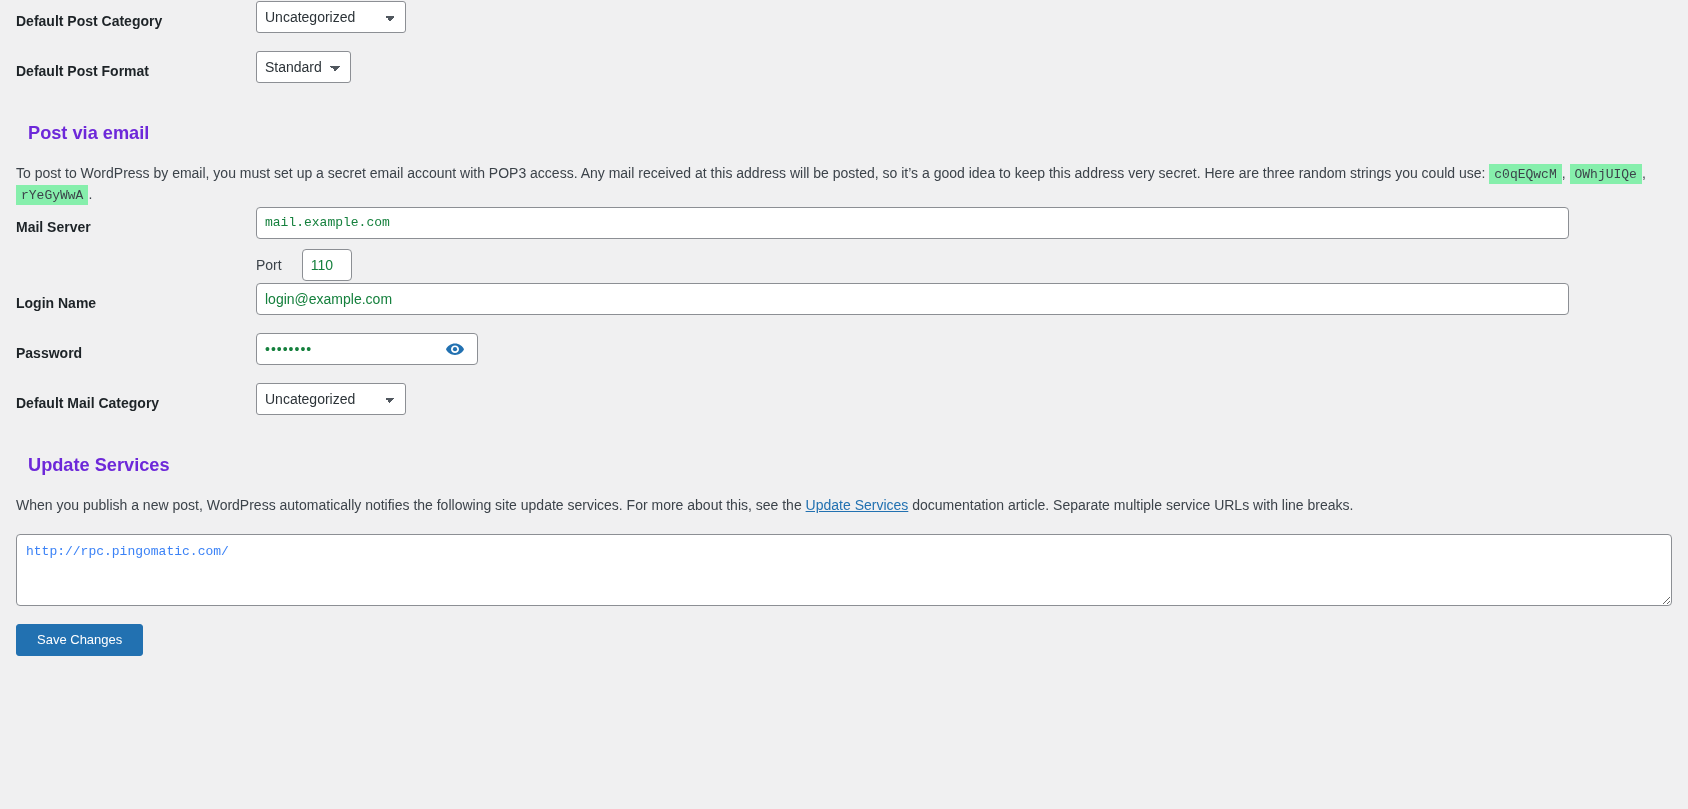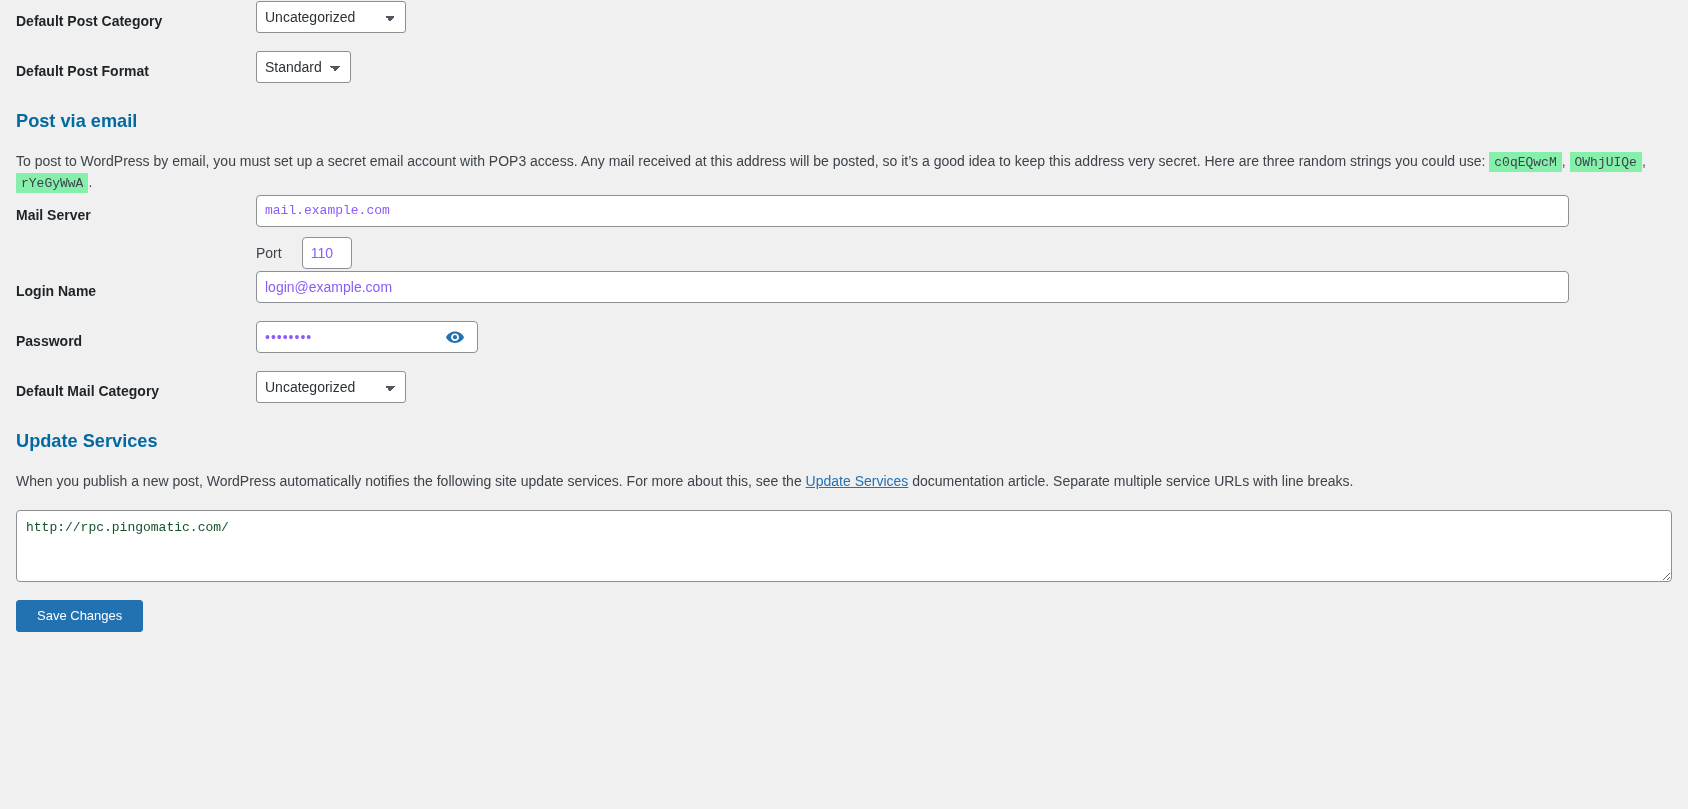--- a/index.html
+++ b/index.html
@@ -59,22 +59,22 @@
     background-position: calc(100% - 15px) 14px, calc(100% - 10px) 14px;
     background-size: 5px 5px, 5px 5px;
     background-repeat: no-repeat;
     cursor: pointer;
   }
   select.wide { min-width: 150px; }
   select.narrow { min-width: 0; }
   h2.section-title {
     font-size: 1.3em;
     font-weight: 600;
-    color: #0369a1;
-    margin: 0;
+    color: #6d28d9;
+    margin: 12px;
     padding: 9px 0 4px 0;
     line-height: 1.4;
   }
   p.desc {
     font-size: 14px;
     line-height: 1.5;
     margin: 12px 0 0 0;
     color: #3c434a;
     max-width: 1660px;
   }
@@ -82,21 +82,21 @@
     font-family: "Liberation Mono", monospace;
     background: #86efac;
     padding: 3px 5px 2px;
     font-size: 13px;
     border-radius: 0;
     color: #3c434a;
   }
   input[type="text"], input[type="password"] {
     font-family: "Liberation Sans", sans-serif;
     font-size: 14px;
-    color: #8b5cf6;
+    color: #15803d;
     background: #fff;
     border: 1px solid #8c8f94;
     border-radius: 4px;
     padding: 0 8px;
     height: 32px;
     line-height: 2;
     box-shadow: 0 0 0 transparent;
   }
   input.regular-text { width: 1313px; }
   input.code-font {
@@ -142,21 +142,21 @@
     padding: 0;
   }
   .pw-toggle svg { display: block; }
   a.link {
     color: #2271b1;
     text-decoration: underline;
   }
   textarea {
     font-family: "Liberation Mono", monospace;
     font-size: 13px;
-    color: #14532d;
+    color: #3b82f6;
     width: 1656px;
     height: 72px;
     border: 1px solid #8c8f94;
     border-radius: 4px;
     padding: 7px 9px;
     background: #fff;
     resize: vertical;
     line-height: 1.5;
     display: block;
   }

